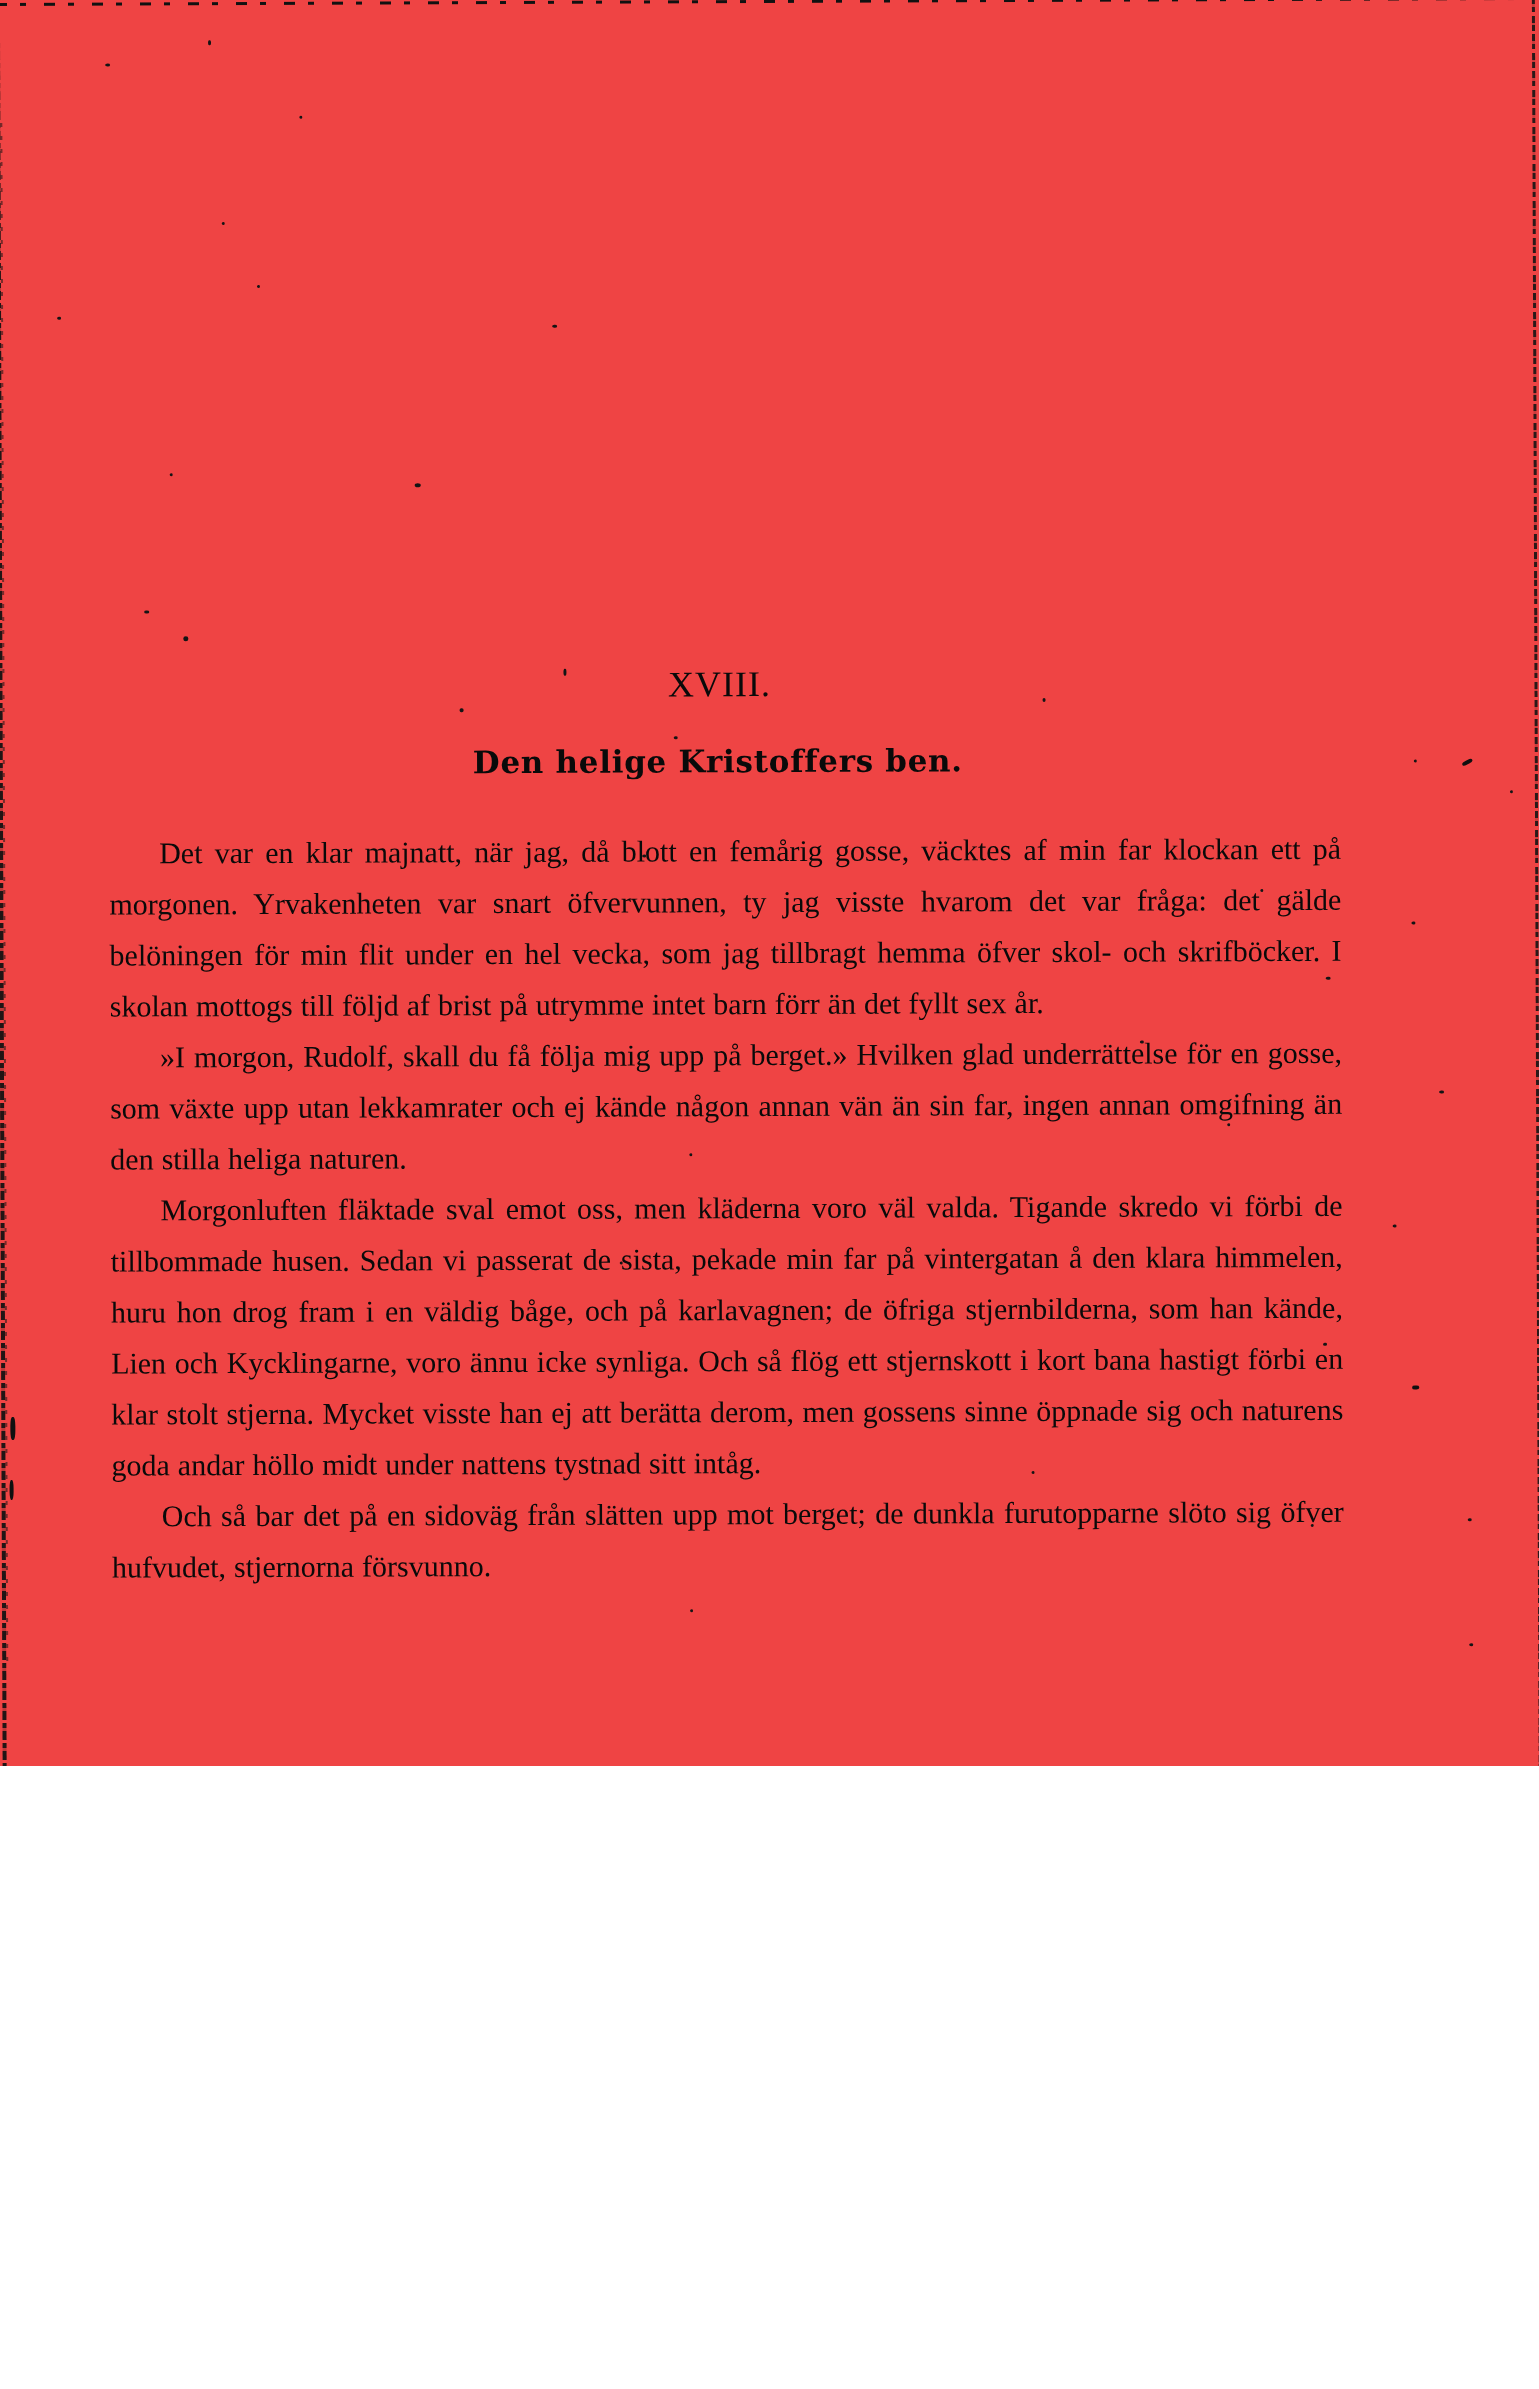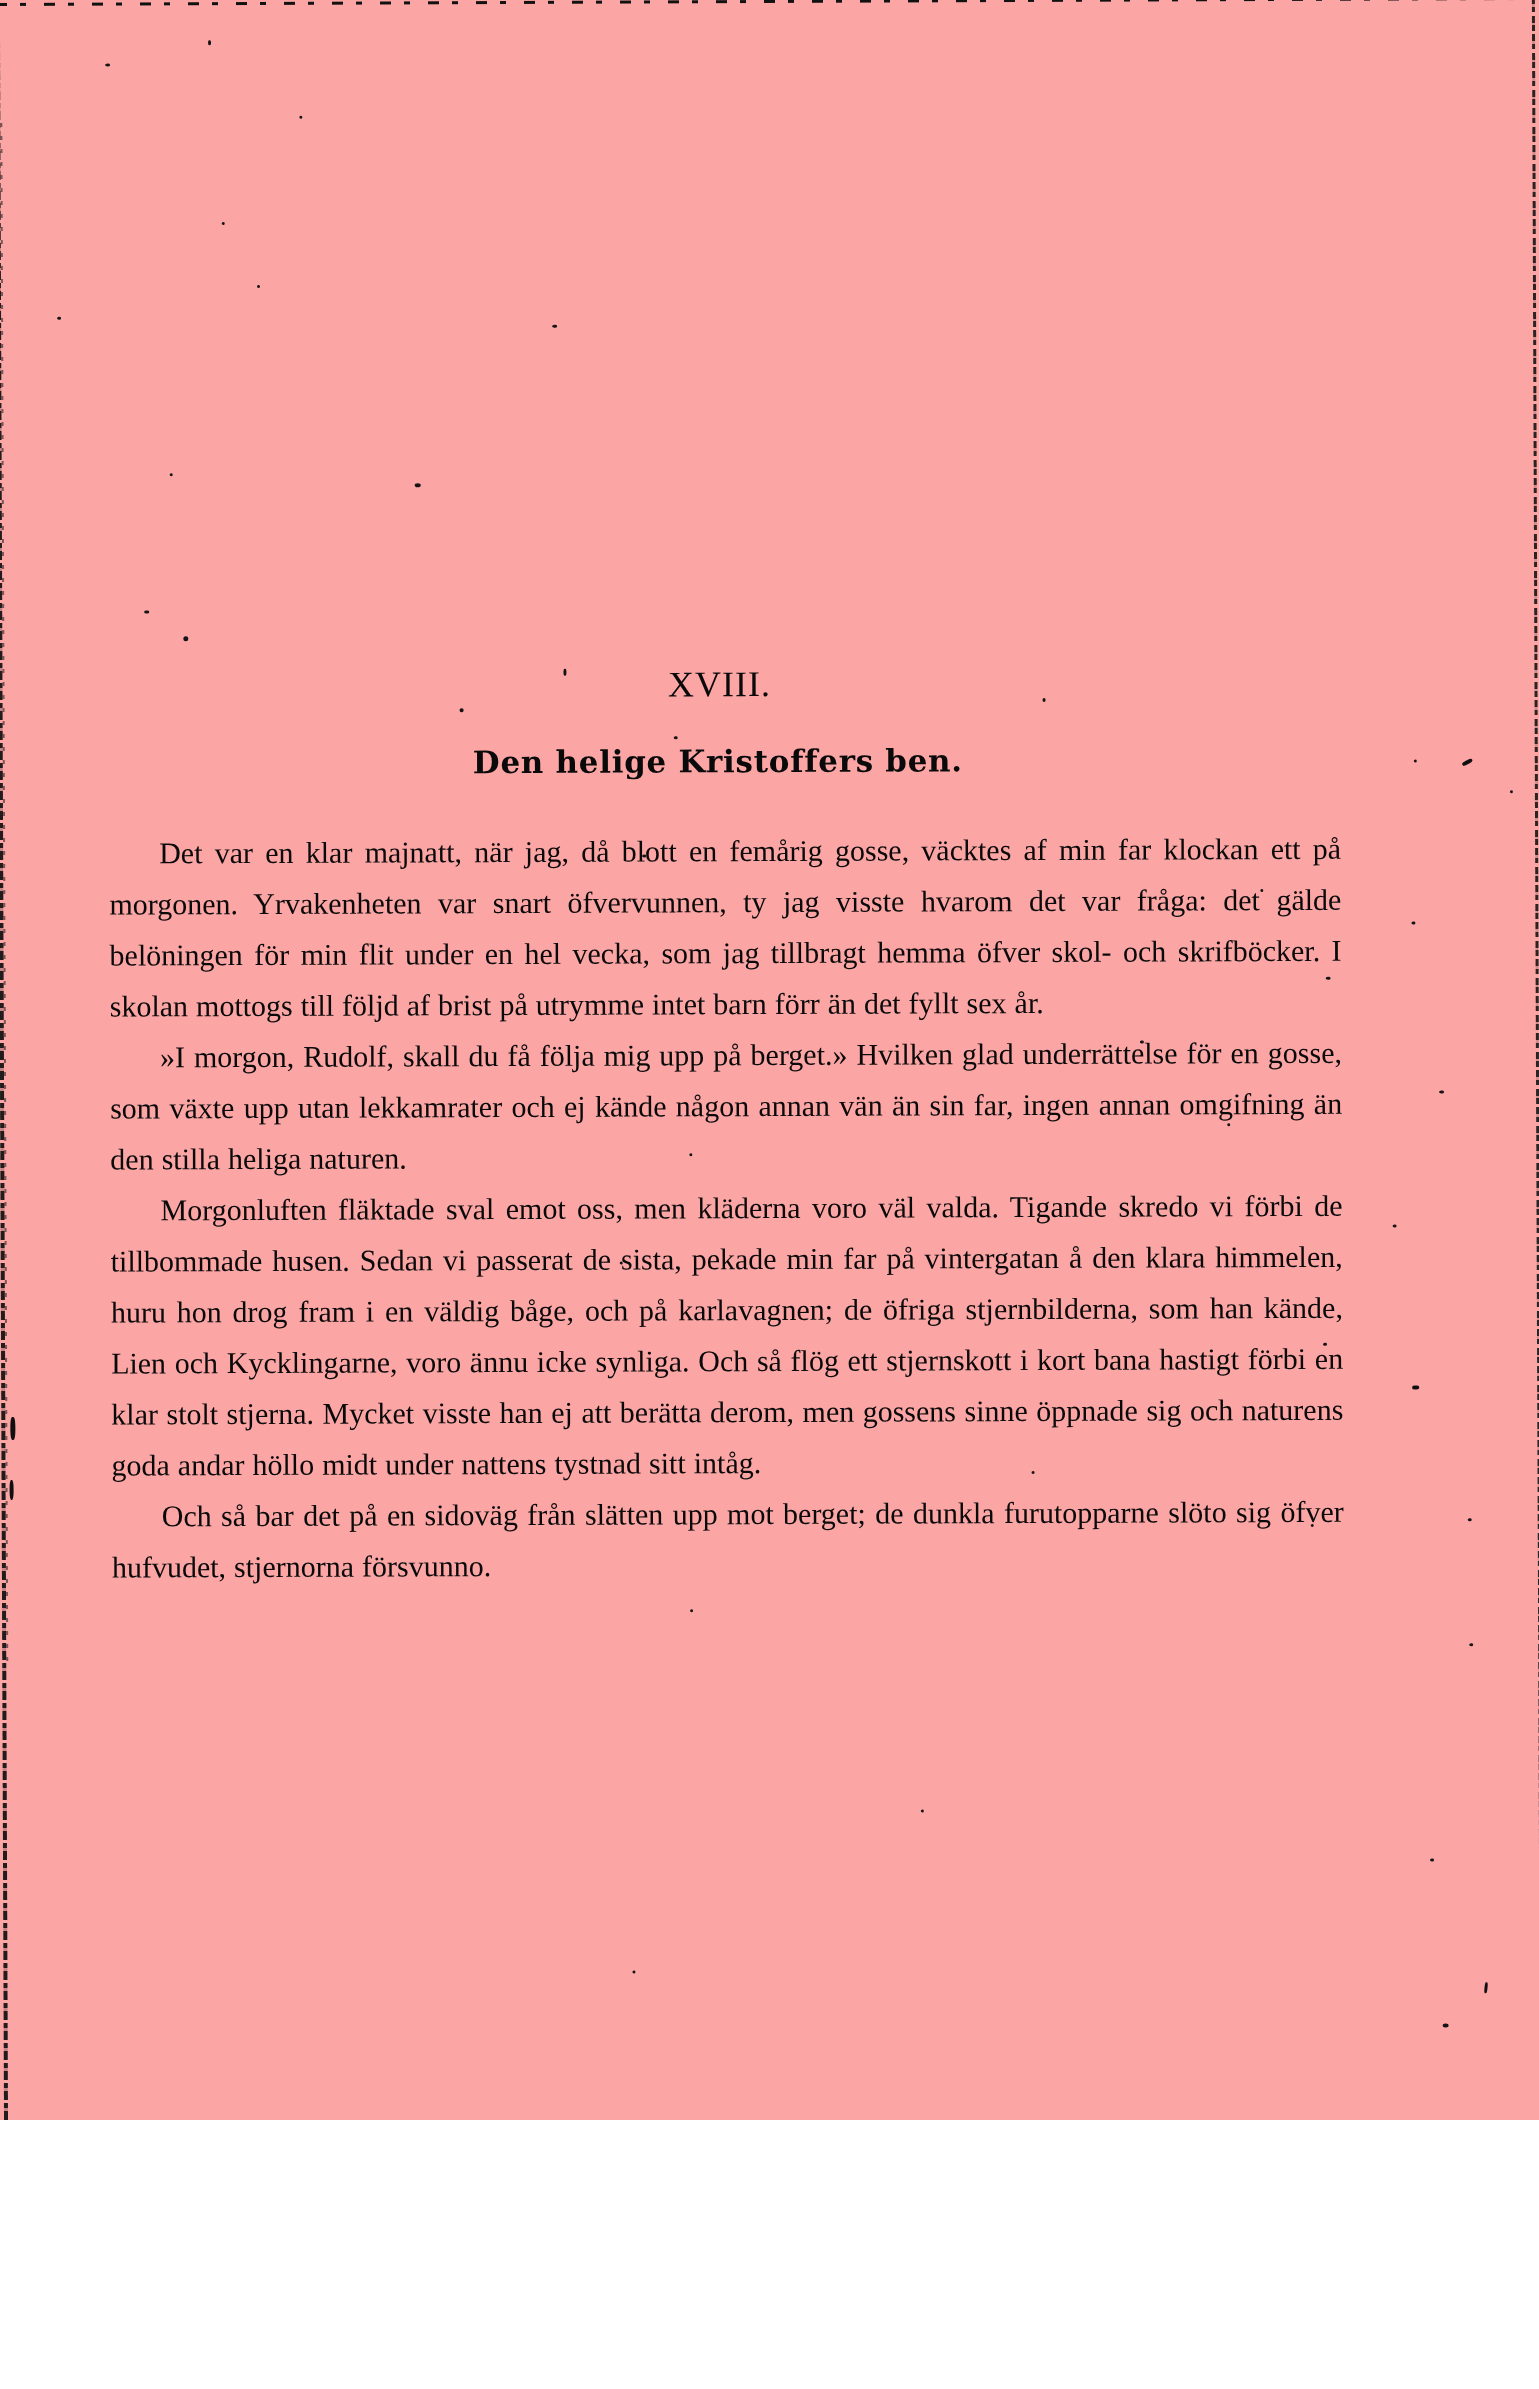--- a/index.html
+++ b/index.html
@@ -3,22 +3,22 @@
 <meta charset="utf-8">
 <style>
   html, body {
     margin: 0;
     padding: 0;
     background: #ffffff;
   }
   #page {
     position: relative;
     width: 1539px;
-    height: 2120px;
-    background: #fca5a5;
+    height: 1766px;
+    background: #ef4444;
     overflow: hidden;
     font-family: "Liberation Serif", "DejaVu Serif", serif;
     color: #0a0a0a;
   }
 
   
   .scan-edge-left {
     position: absolute;
     left: 0; top: 0;
     width: 3.5px; height: 2389px;

